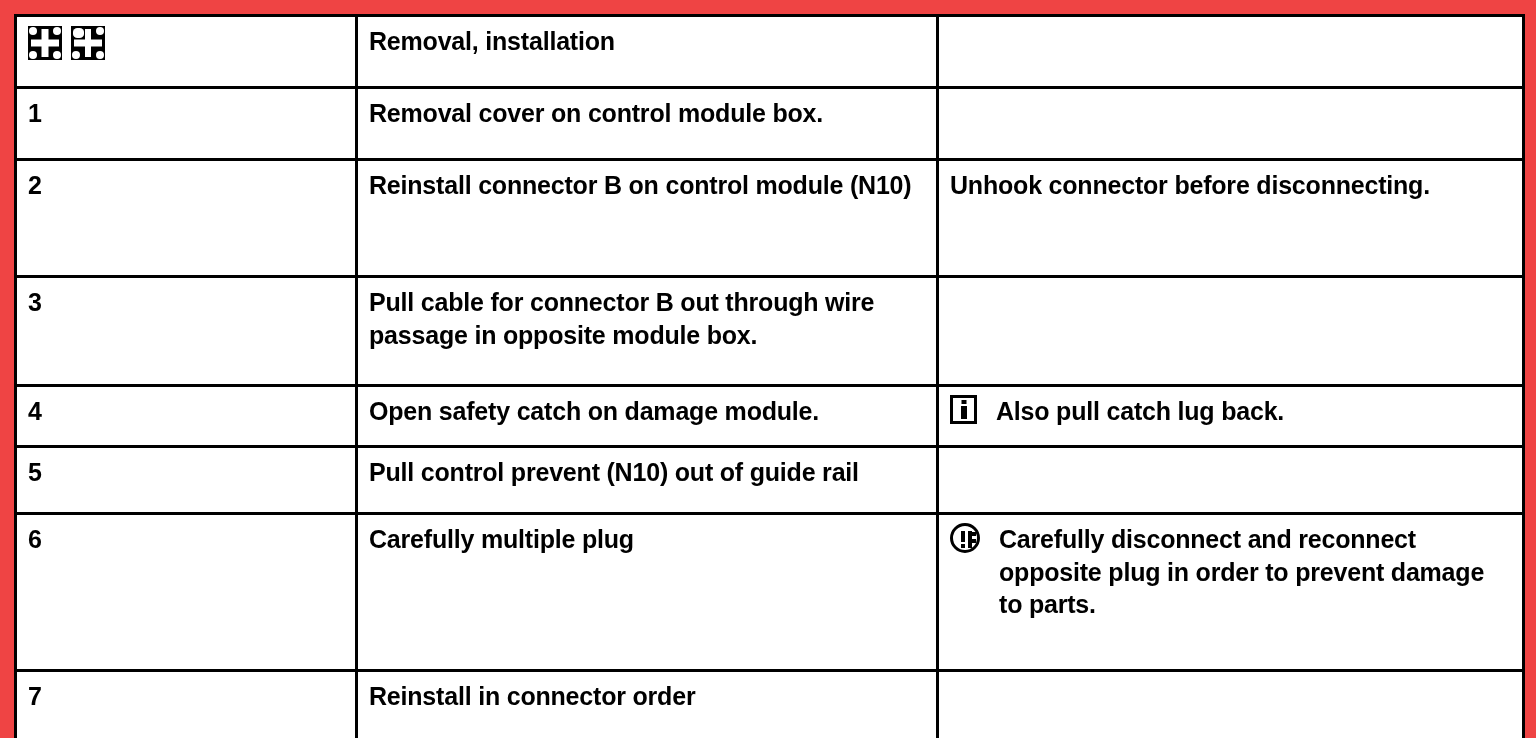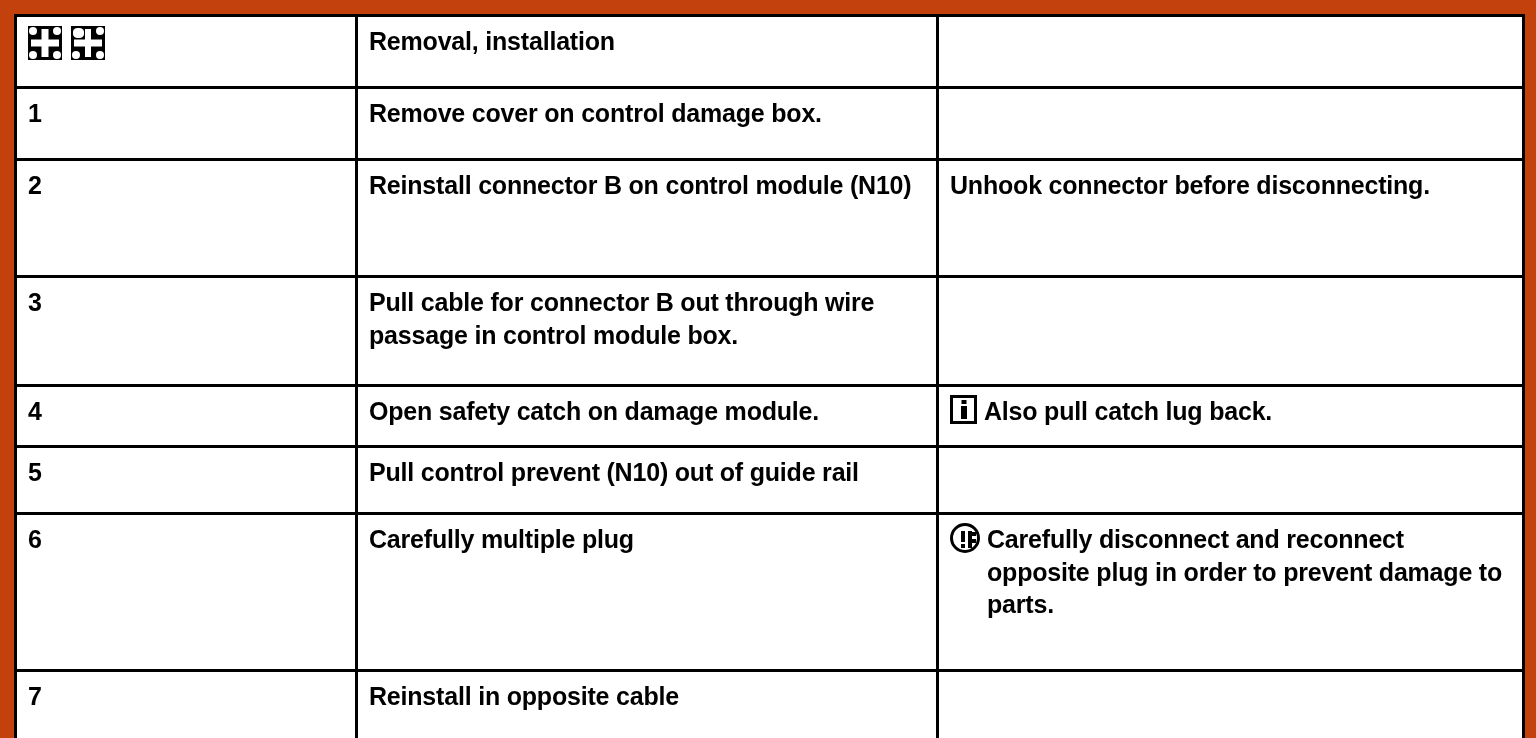--- a/index.html
+++ b/index.html
@@ -13,21 +13,21 @@
     height: 738px;
     font-family: "Liberation Sans", sans-serif;
     color: #000000;
     overflow: hidden;
   }
 
   .page {
     position: relative;
     width: 1536px;
     height: 738px;
-    background: #c2410c;
+    background: #ef4444;
   }
 
   .proc-table {
     position: absolute;
     left: 14px;
     top: 14px;
     width: 1508px;
     border-collapse: collapse;
     table-layout: fixed;
     background: #fff;
@@ -204,21 +204,21 @@
     left: 15px;
     top: 13px;
     width: 8px;
     height: 4px;
     background: #000;
   }
 
   .note-body {
     display: flex;
     align-items: flex-start;
-    gap: 0;
+    gap: 12px;
   }
   .note-body .note-text { display: block; }
 </style>
 </head>
 <body>
 
 <div class="page">
 
   <table class="proc-table">
     <colgroup>
@@ -251,21 +251,21 @@
         <td>
           <span class="cell-text"></span>
         </td>
       </tr>
 
       <tr class="r-1">
         <td>
           <span class="step-num">1</span>
         </td>
         <td>
-          <span class="cell-text">Remove cover on control damage box.</span>
+          <span class="cell-text">Removal cover on control module box.</span>
         </td>
         <td>
           <span class="cell-text"></span>
         </td>
       </tr>
 
       <tr class="r-2">
         <td>
           <span class="step-num">2</span>
         </td>
@@ -275,21 +275,21 @@
         <td>
           <span class="cell-text">Unhook connector before disconnecting.</span>
         </td>
       </tr>
 
       <tr class="r-3">
         <td>
           <span class="step-num">3</span>
         </td>
         <td>
-          <span class="cell-text">Pull cable for connector B out through wire passage in control module box.</span>
+          <span class="cell-text">Pull cable for connector B out through wire passage in opposite module box.</span>
         </td>
         <td>
           <span class="cell-text"></span>
         </td>
       </tr>
 
       <tr class="r-4">
         <td>
           <span class="step-num">4</span>
         </td>
@@ -338,21 +338,21 @@
             <span class="note-text">Carefully disconnect and reconnect opposite plug in order to prevent damage to parts.</span>
           </div>
         </td>
       </tr>
 
       <tr class="r-7">
         <td>
           <span class="step-num">7</span>
         </td>
         <td>
-          <span class="cell-text">Reinstall in opposite cable</span>
+          <span class="cell-text">Reinstall in connector order</span>
         </td>
         <td>
           <span class="cell-text"></span>
         </td>
       </tr>
 
     </tbody>
   </table>
 
 </div>

